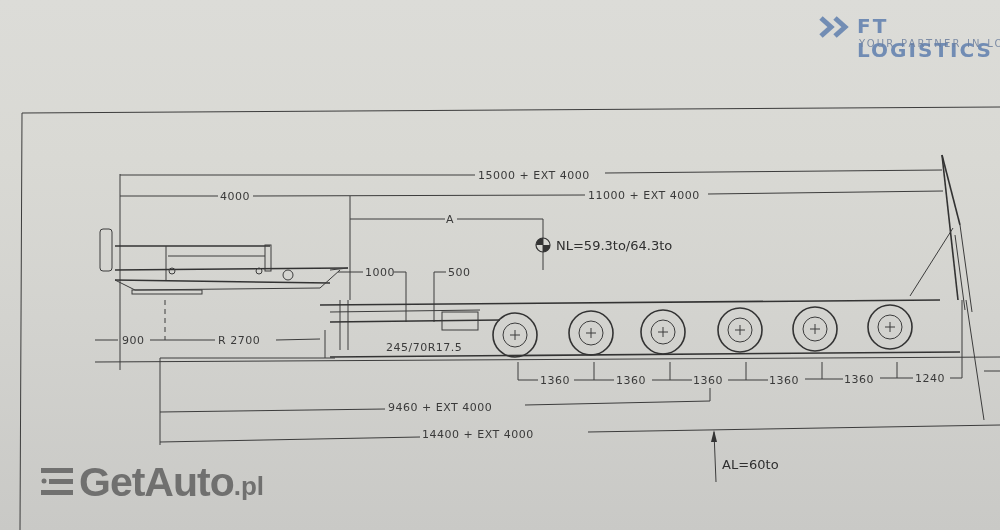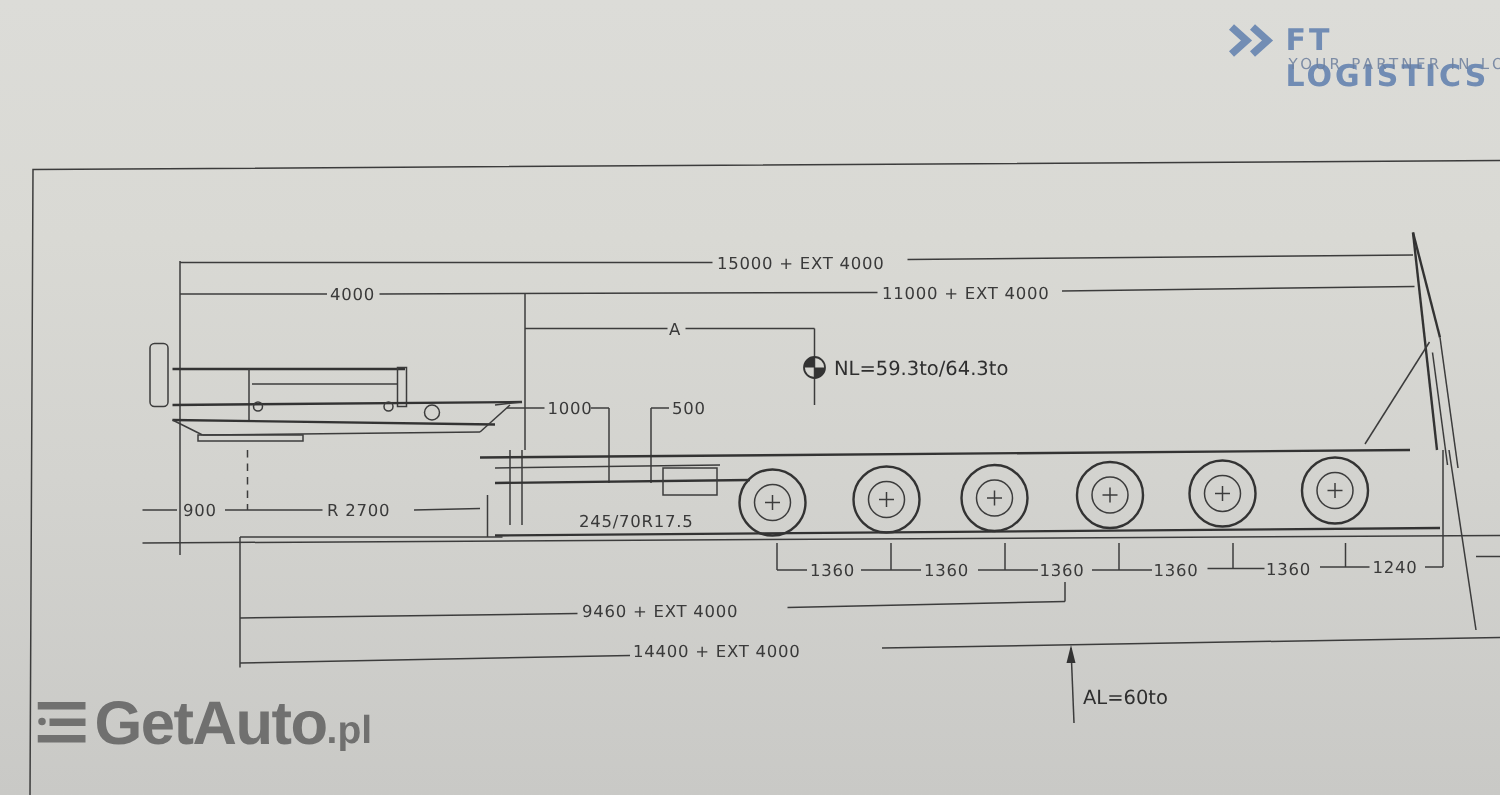--- a/index.html
+++ b/index.html
@@ -21,21 +21,21 @@
   .ft-title {
     position:absolute; left:38px; top:4px; font-family:"DejaVu Sans", sans-serif; font-weight:bold;
     font-size:20px; letter-spacing:2px; color:#5f7fae; opacity:0.85;
   }
   .ft-sub {
     position:absolute; left:40px; top:28px; font-family:"DejaVu Sans", sans-serif;
     font-size:10px; letter-spacing:2.2px; color:#6d7f9d; opacity:0.85; white-space:nowrap;
   }
   .ft-chev { position:absolute; left:0; top:6px; }
   .getauto {
-    position:absolute; left:25px; top:462px; height:40px; display:flex; align-items:flex-end;text-align:center;
+    position:absolute; left:41px; top:462px; height:40px; display:flex; align-items:flex-end;text-align:center;
   }
   .ga-text {
     font-family:"Liberation Sans", sans-serif; font-size:41px; font-weight:bold; color:#5a5a5a;
     opacity:0.8; letter-spacing:-1px; line-height:40px;
   }
   .ga-pl { font-size:26px; font-weight:bold; color:#5a5a5a; opacity:0.8; font-family:"Liberation Sans", sans-serif; }
 </style>
 </head>
 <body>
 

